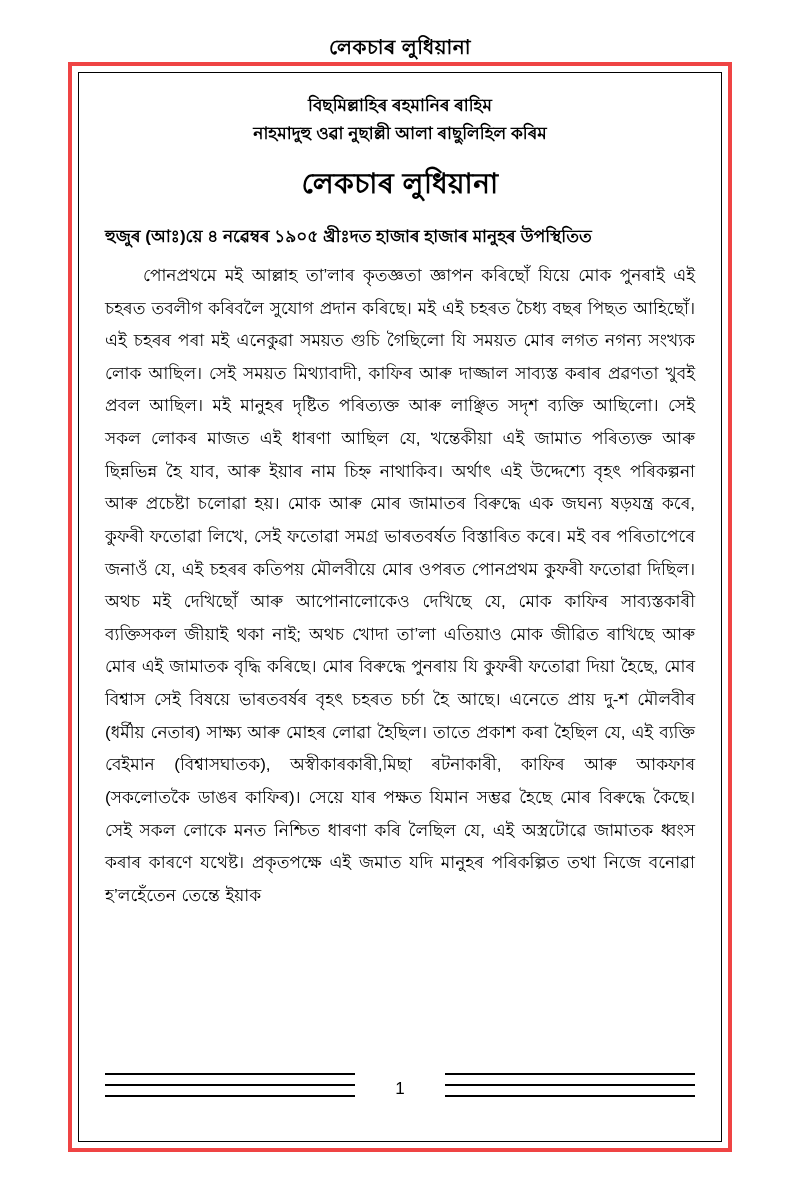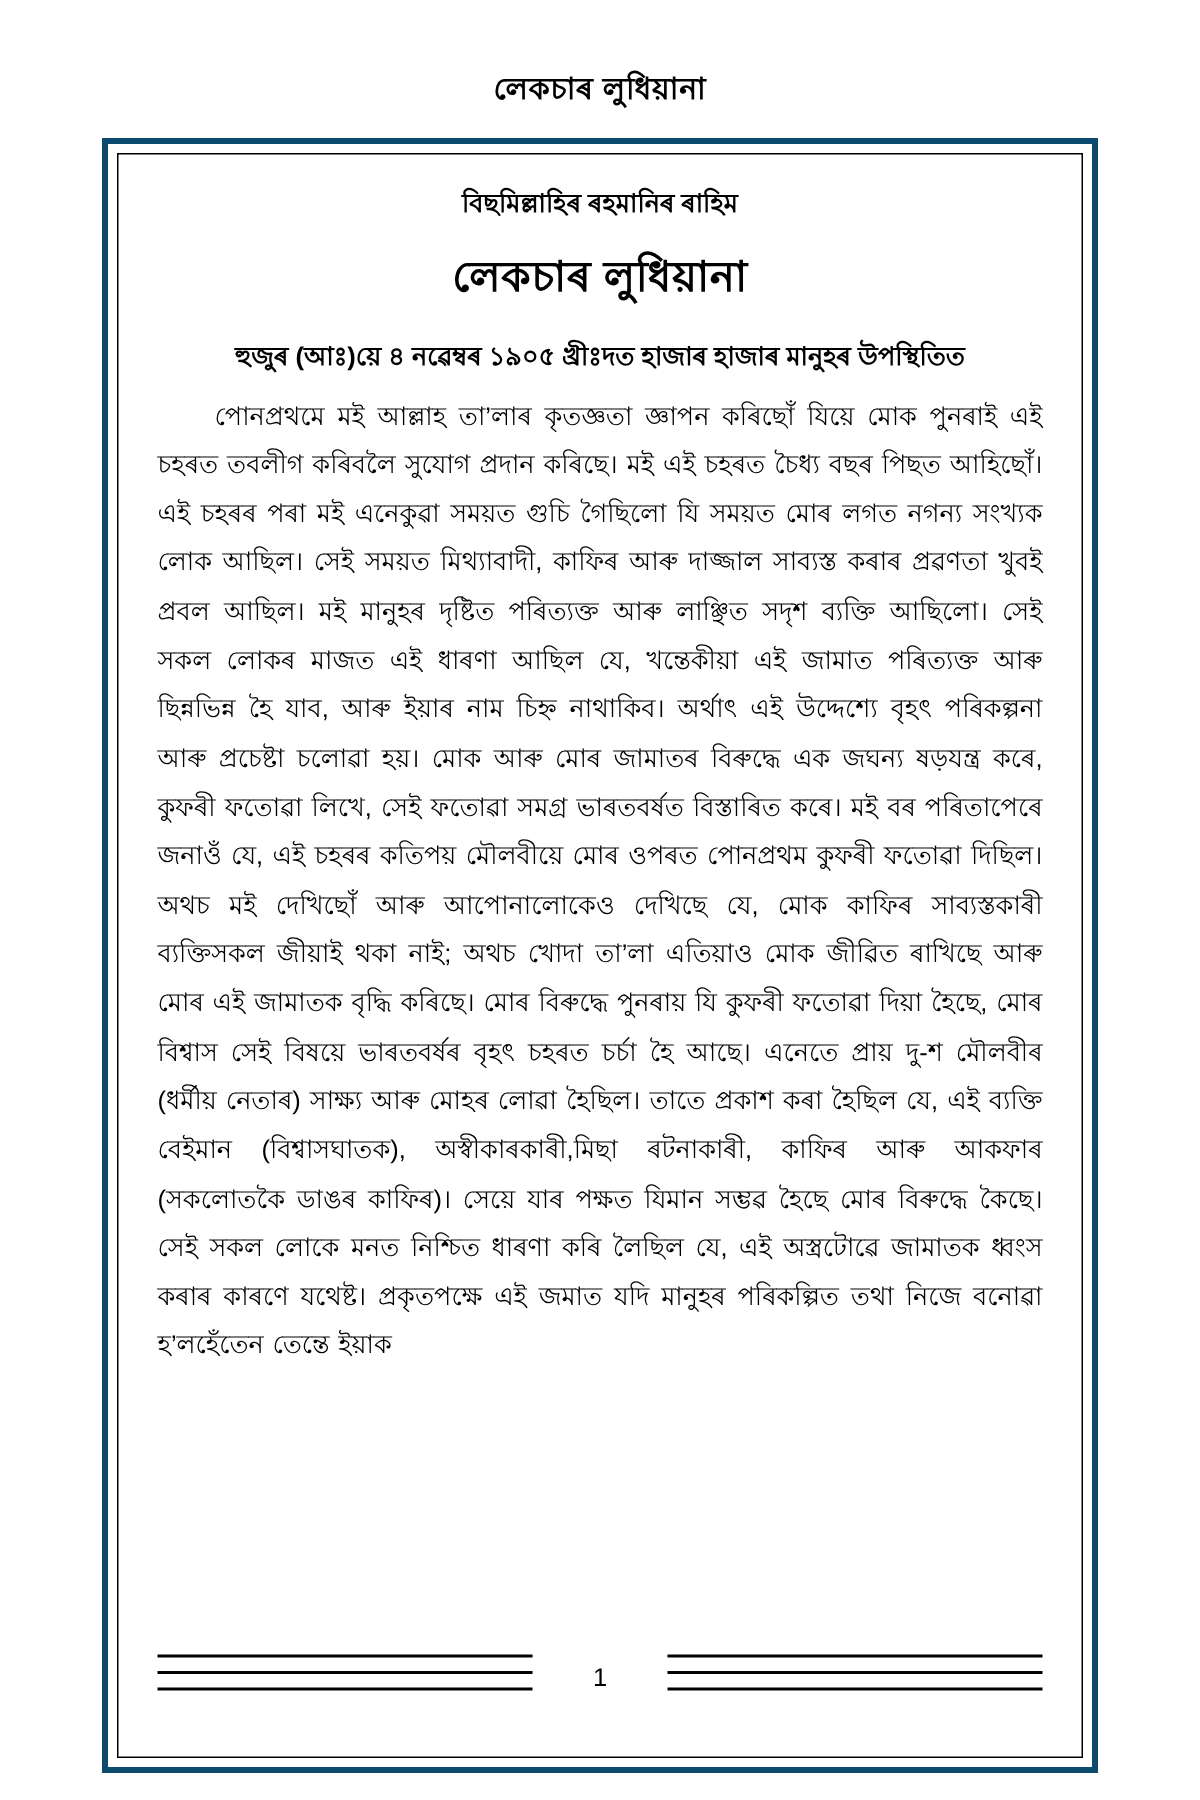--- a/index.html
+++ b/index.html
@@ -13,40 +13,39 @@
     font-family: "Liberation Sans", sans-serif;
     color: #000000;
     position: relative;
     overflow: hidden;
   }
   .page {
     width: 800px;
     height: 892px;
     position: relative;
     box-sizing: border-box;
-    padding: 16px;
+    padding: 4px;
   }
   .running-head {
     text-align: center;
     font-size: 20px;
     font-weight: bold;
     letter-spacing: 0.5px;
     padding-top: 28px;
     padding-bottom: 8px;
   }
   .frame-outer {
     position: absolute;
     top: 62px;
     left: 68px;
     width: 664px;
     height: 1090px;
-    border: 4px solid #0c4a6e;
+    border: 4px solid #ef4444;
     box-sizing: border-box;
     background: #fff;
-    margin-top: 30px;
   }
   .frame-inner {
     position: absolute;
     top: 6px;
     left: 6px;
     right: 6px;
     bottom: 6px;
     border: 1px solid #000;
     box-sizing: border-box;
     padding: 18px 26px 10px 26px;
@@ -63,21 +62,21 @@
     margin: 2px 0;
   }
   .doc-title {
     text-align: center;
     font-weight: bold;
     font-size: 28px;
     letter-spacing: 0.5px;
     margin: 14px 0 14px 0;
   }
   .subtitle {
-    text-align: center;
+    text-align: left;
     font-weight: bold;
     font-size: 17px;
     line-height: 1.6;
     margin-bottom: 10px;
   }
   .subtitle div {
     margin: 2px 0;
   }
   .body-text {
     font-size: 17px;
@@ -120,20 +119,21 @@
 
 <div class="page">
 
   <div class="running-head">লেকচাৰ লুধিয়ানা</div>
 
   <div class="frame-outer">
     <div class="frame-inner">
 
       <div class="bism">
         <div>বিছমিল্লাহিৰ ৰহমানিৰ ৰাহিম</div>
+        <div>নাহমাদুহু ওৱা নুছাল্লী আলা ৰাছুলিহিল কৰিম</div>
       </div>
 
       <div class="doc-title">লেকচাৰ লুধিয়ানা</div>
 
       <div class="subtitle">
         <div>হুজুৰ (আঃ)য়ে ৪ নৱেম্বৰ ১৯০৫ খ্ৰীঃদত হাজাৰ হাজাৰ মানুহৰ উপস্থিতিত</div>
       </div>
 
       <div class="body-text">পোনপ্ৰথমে মই আল্লাহ তা’লাৰ কৃতজ্ঞতা জ্ঞাপন কৰিছোঁ যিয়ে মোক পুনৰাই এই চহৰত তবলীগ কৰিবলৈ সুযোগ প্ৰদান কৰিছে। মই এই চহৰত চৈধ্য বছৰ পিছত আহিছোঁ। এই চহৰৰ পৰা মই এনেকুৱা সময়ত গুচি গৈছিলো যি সময়ত মোৰ লগত নগন্য সংখ্যক লোক আছিল। সেই সময়ত মিথ্যাবাদী, কাফিৰ আৰু দাজ্জাল সাব্যস্ত কৰাৰ প্ৰৱণতা খুবই প্ৰবল আছিল। মই মানুহৰ দৃষ্টিত পৰিত্যক্ত আৰু লাঞ্ছিত সদৃশ ব্যক্তি আছিলো। সেই সকল লোকৰ মাজত এই ধাৰণা আছিল যে, খন্তেকীয়া এই জামাত পৰিত্যক্ত আৰু ছিন্নভিন্ন হৈ যাব, আৰু ইয়াৰ নাম চিহ্ন নাথাকিব। অৰ্থাৎ এই উদ্দেশ্যে বৃহৎ পৰিকল্পনা আৰু প্ৰচেষ্টা চলোৱা হয়। মোক আৰু মোৰ জামাতৰ বিৰুদ্ধে এক জঘন্য ষড়যন্ত্ৰ কৰে, কুফৰী ফতোৱা লিখে, সেই ফতোৱা সমগ্ৰ ভাৰতবৰ্ষত বিস্তাৰিত কৰে। মই বৰ পৰিতাপেৰে জনাওঁ যে, এই চহৰৰ কতিপয় মৌলবীয়ে মোৰ ওপৰত পোনপ্ৰথম কুফৰী ফতোৱা দিছিল। অথচ মই দেখিছোঁ আৰু আপোনালোকেও দেখিছে যে, মোক কাফিৰ সাব্যস্তকাৰী ব্যক্তিসকল জীয়াই থকা নাই; অথচ খোদা তা’লা এতিয়াও মোক জীৱিত ৰাখিছে আৰু মোৰ এই জামাতক বৃদ্ধি কৰিছে। মোৰ বিৰুদ্ধে পুনৰায় যি কুফৰী ফতোৱা দিয়া হৈছে, মোৰ বিশ্বাস সেই বিষয়ে ভাৰতবৰ্ষৰ বৃহৎ চহৰত চৰ্চা হৈ আছে। এনেতে প্ৰায় দু-শ মৌলবীৰ (ধৰ্মীয় নেতাৰ) সাক্ষ্য আৰু মোহৰ লোৱা হৈছিল। তাতে প্ৰকাশ কৰা হৈছিল যে, এই ব্যক্তি বেইমান (বিশ্বাসঘাতক), অস্বীকাৰকাৰী,মিছা ৰটনাকাৰী, কাফিৰ আৰু আকফাৰ (সকলোতকৈ ডাঙৰ কাফিৰ)। সেয়ে যাৰ পক্ষত যিমান সম্ভৱ হৈছে মোৰ বিৰুদ্ধে কৈছে। সেই সকল লোকে মনত নিশ্চিত ধাৰণা কৰি লৈছিল যে, এই অস্ত্ৰটোৱে জামাতক ধ্বংস কৰাৰ কাৰণে যথেষ্ট। প্ৰকৃতপক্ষে এই জমাত যদি মানুহৰ পৰিকল্পিত তথা নিজে বনোৱা হ’লহেঁতেন তেন্তে ইয়াক</div>
 

